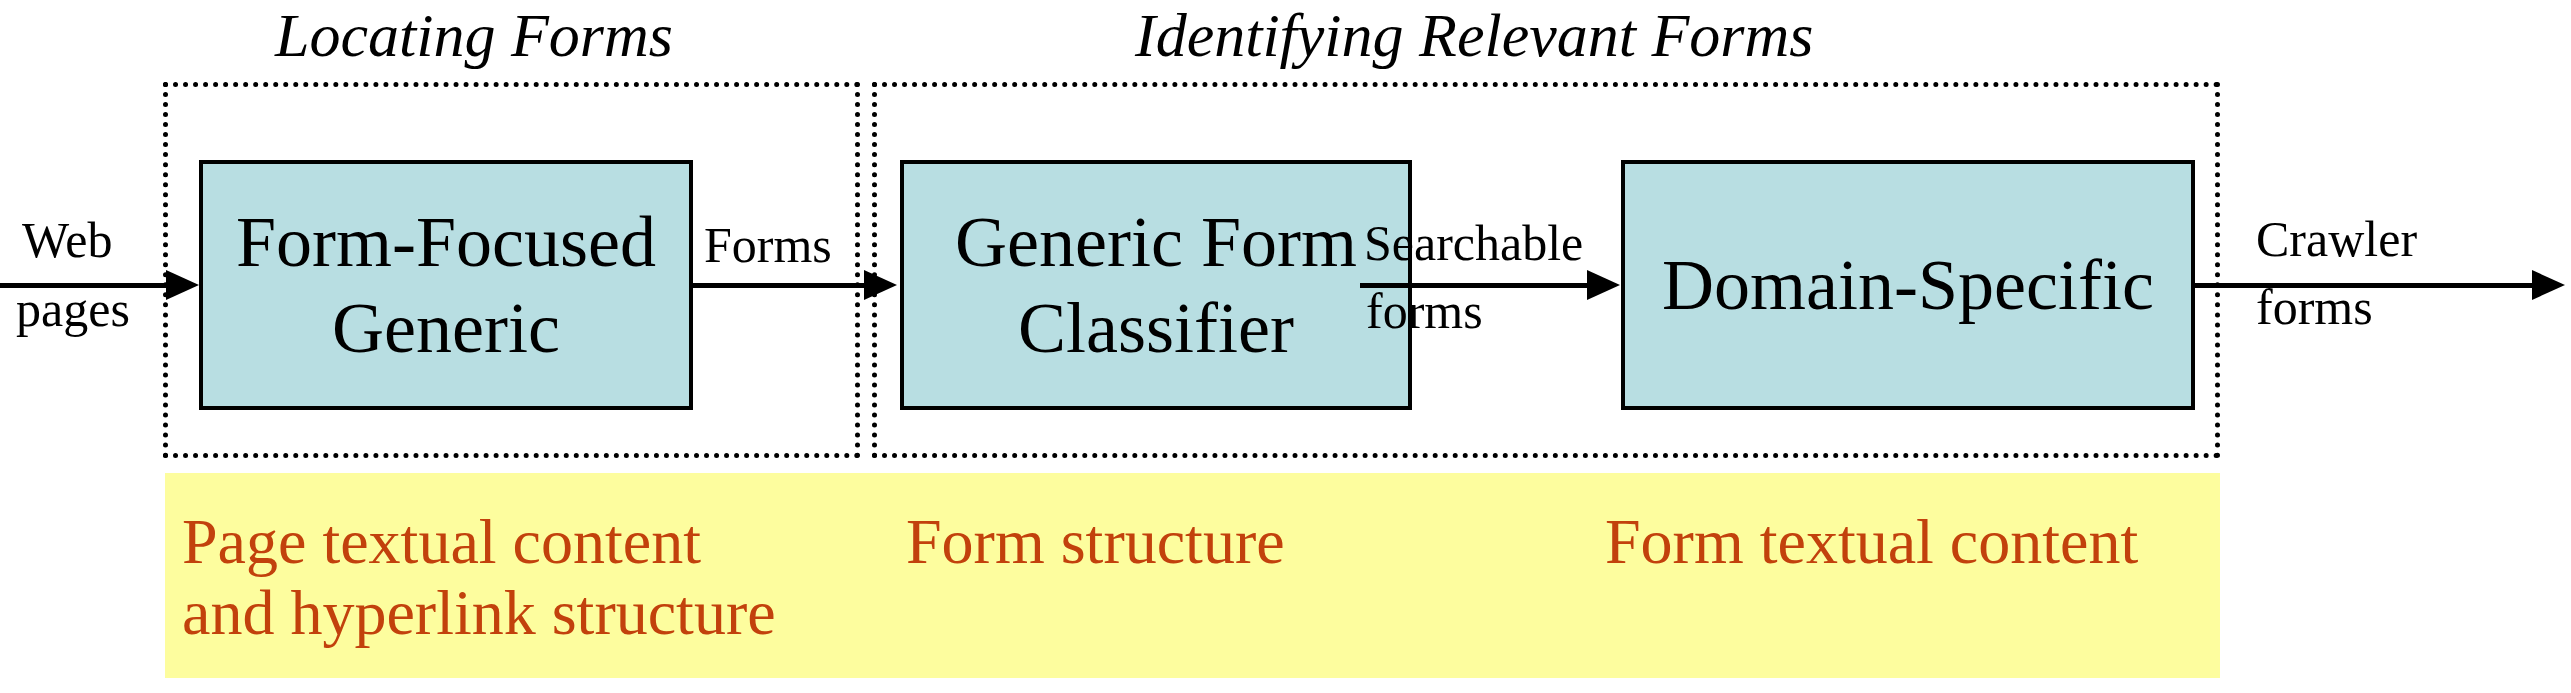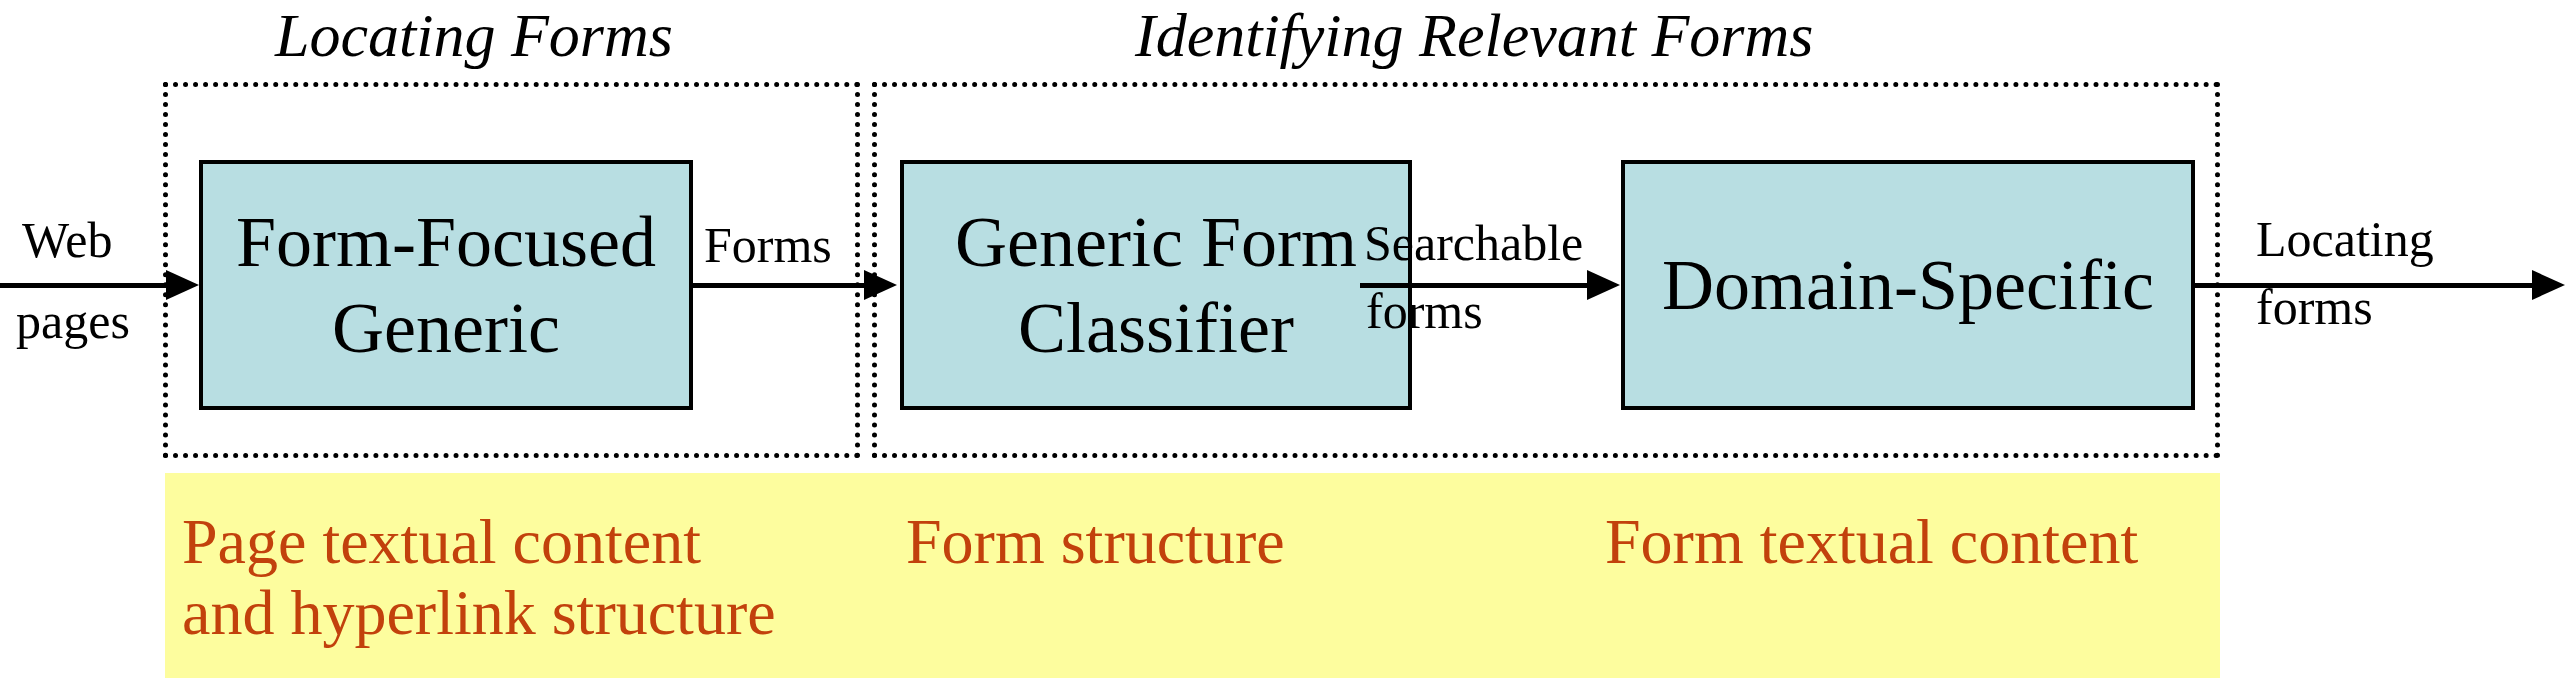--- a/index.html
+++ b/index.html
@@ -82,21 +82,21 @@
 
   
   .flow-label {
     position: absolute;
     font-size: 50px;
     line-height: 1.0;
     color: #000;
     white-space: nowrap;
   }
   .lbl-web        { left: 22px;   top: 215px; }
-  .lbl-pages      { left: 16px;   top: 296px; }
+  .lbl-pages      { left: 16px;   top: 284px; }
   .lbl-forms2     { left: 704px;  top: 220px; }
   .lbl-searchable { left: 1364px; top: 218px; }
   .lbl-forms3     { left: 1366px; top: 286px; }
   .lbl-relevant   { left: 2256px; top: 214px; }
   .lbl-forms4     { left: 2256px; top: 282px; }
 
   
   .legend {
     position: absolute;
     left: 165px;
@@ -150,21 +150,21 @@
   <div class="arrow-head head-2"></div>
   <div class="flow-label lbl-forms2">Forms</div>
 
   <div class="arrow-line line-3"></div>
   <div class="arrow-head head-3"></div>
   <div class="flow-label lbl-searchable">Searchable</div>
   <div class="flow-label lbl-forms3">forms</div>
 
   <div class="arrow-line line-4"></div>
   <div class="arrow-head head-4"></div>
-  <div class="flow-label lbl-relevant">Locating</div>
+  <div class="flow-label lbl-relevant">Crawler</div>
   <div class="flow-label lbl-forms4">forms</div>
 
   <div class="legend"></div>
   <div class="legend-item legend-0">
     <span class="line-block">Page textual content</span>
     <span class="line-block">and hyperlink structure</span>
   </div>
   <div class="legend-item legend-1">
     <span class="line-block">Form structure</span>
   </div>

